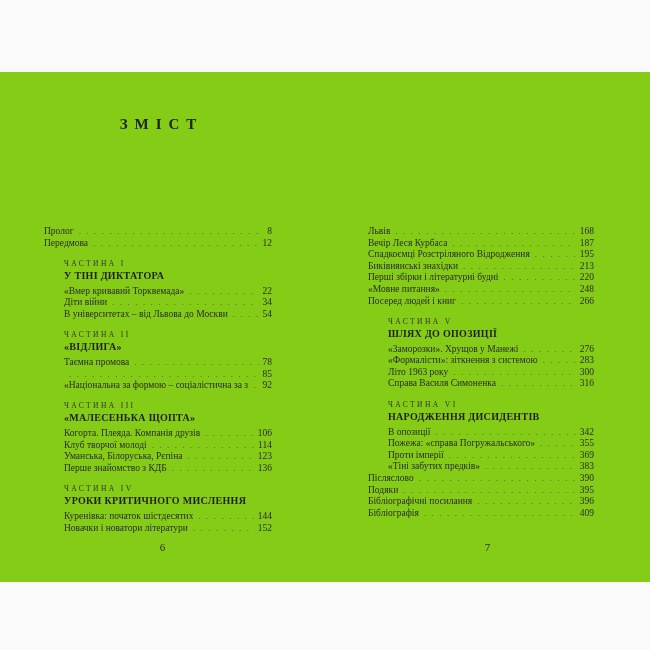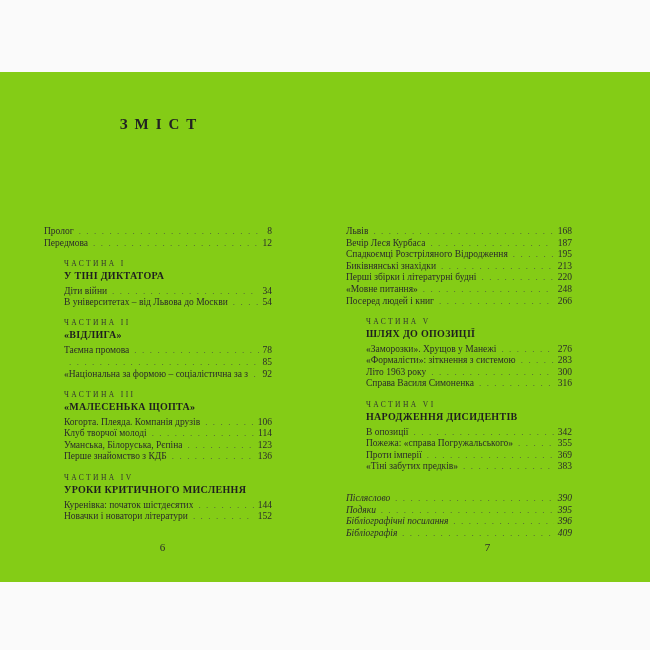--- a/index.html
+++ b/index.html
@@ -13,21 +13,21 @@
     position:absolute;left:0;top:72px;width:650px;height:510px;
     background:#84cc16;
   }
   .toc-title{
     position:absolute;left:44px;top:44px;width:228px;
     text-align:center;text-indent:7px;
     font-size:15px;font-weight:700;letter-spacing:7px;color:#222;
   }
   .col{position:absolute;top:154px;}
   .col-left{left:44px;width:228px;}
-  .col-right{left:346px;width:226px;}
+  .col-right{left:368px;width:226px;}
   .row{
     display:flex;align-items:flex-start;
     font-size:9.5px;line-height:11.6px;white-space:nowrap;
   }
   .row .t{flex:0 1 auto;overflow:hidden;}
   .row .leader{
     flex:1 1 6px;min-width:0;overflow:hidden;white-space:nowrap;
     margin:0 4px 0 5px;color:#4a4a4a;
   }
   .row .leader::after{
@@ -37,21 +37,21 @@
   .row .p{flex:0 0 auto;text-align:right;}
   .section{margin-top:8.5px;margin-left:20px;}
   .part{
     font-size:7.5px;letter-spacing:2.4px;color:#333;
     line-height:11px;text-transform:uppercase;
   }
   .heading{
     font-size:10px;font-weight:700;letter-spacing:0.3px;
     line-height:13.5px;margin-bottom:3.5px;color:#1f1f1f;
   }
-  .back-group{margin-top:20px;font-style:italic;}
+  .back-group{margin-top:0;}
   .folio{
     position:absolute;top:469px;width:325px;
     text-align:center;font-size:11px;color:#2b2b2b;
   }
   .folio-left{left:0;}
   .folio-right{left:325px;}
 </style>
 </head>
 <body>
 
@@ -69,20 +69,25 @@
     <div class="row">
       <span class="t">Передмова</span>
       <span class="leader"></span>
       <span class="p">12</span>
     </div>
 
     <div class="section">
       <div class="part">ЧАСТИНА I</div>
       <div class="heading">У ТІНІ ДИКТАТОРА</div>
       <div class="row">
+        <span class="t">«Вмер кривавий Торквемада»</span>
+        <span class="leader"></span>
+        <span class="p">22</span>
+      </div>
+      <div class="row">
         <span class="t">Діти війни</span>
         <span class="leader"></span>
         <span class="p">34</span>
       </div>
       <div class="row">
         <span class="t">В університетах – від Львова до Москви</span>
         <span class="leader"></span>
         <span class="p">54</span>
       </div>
     </div>

